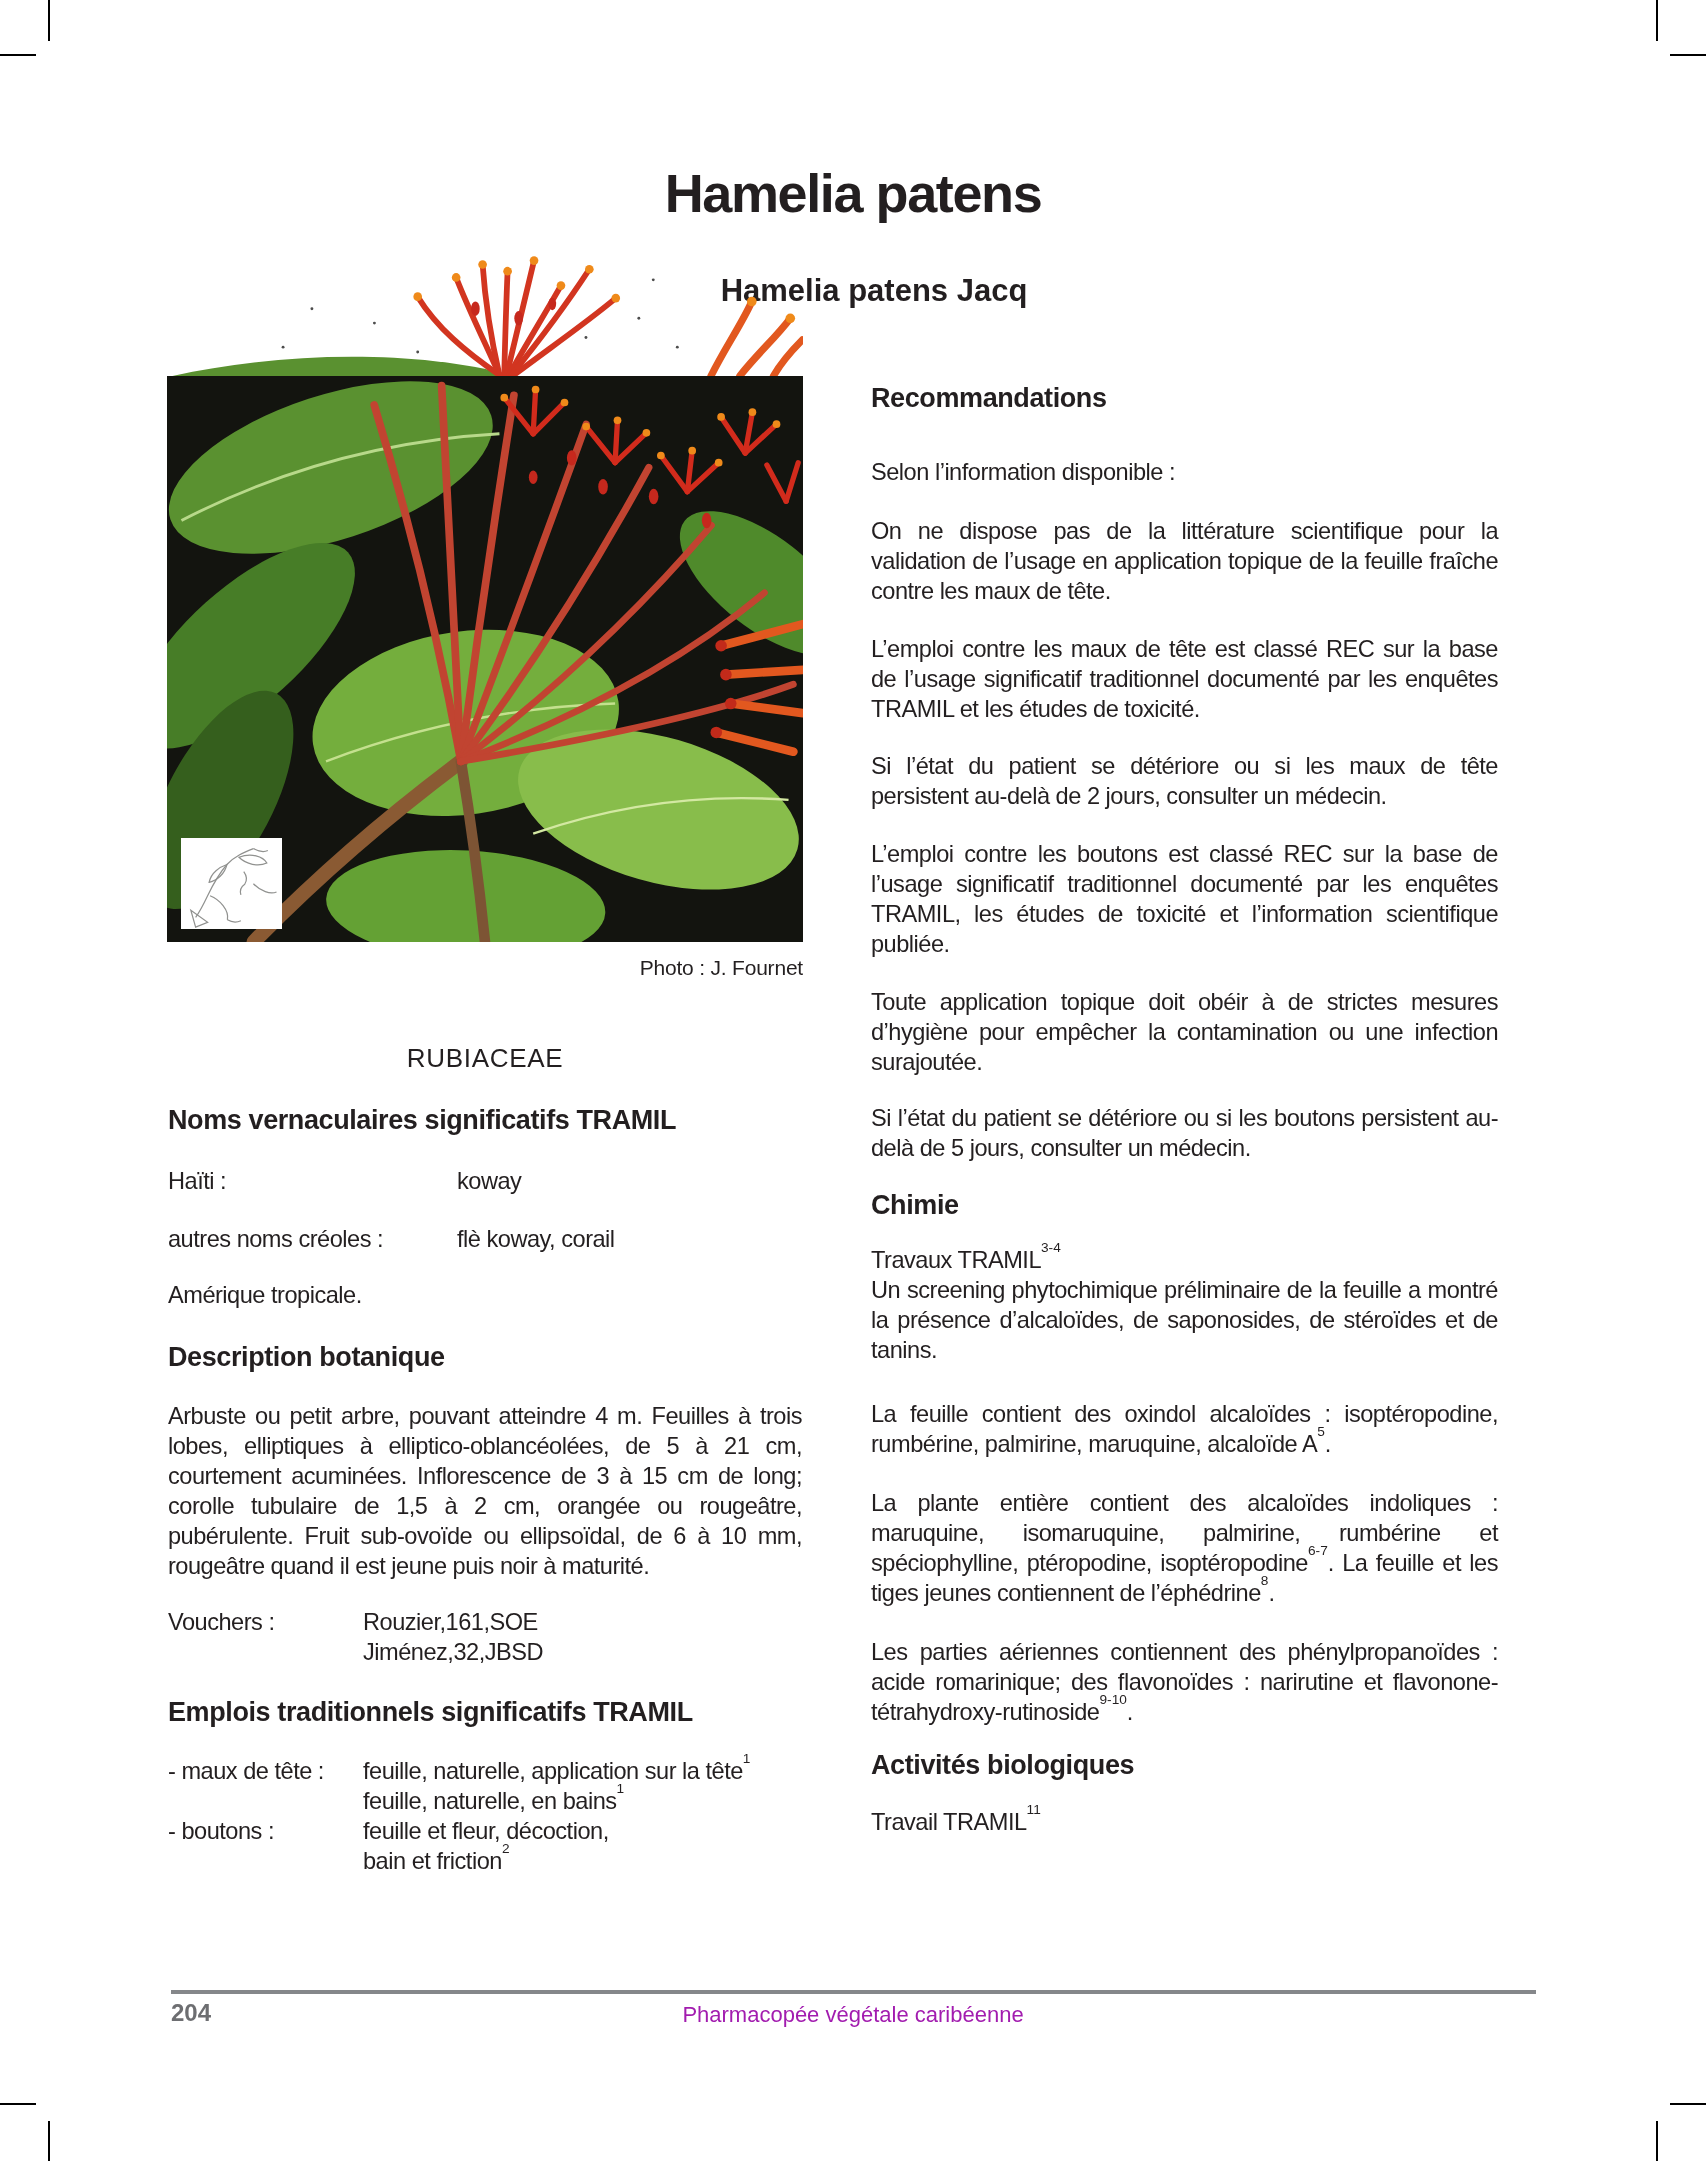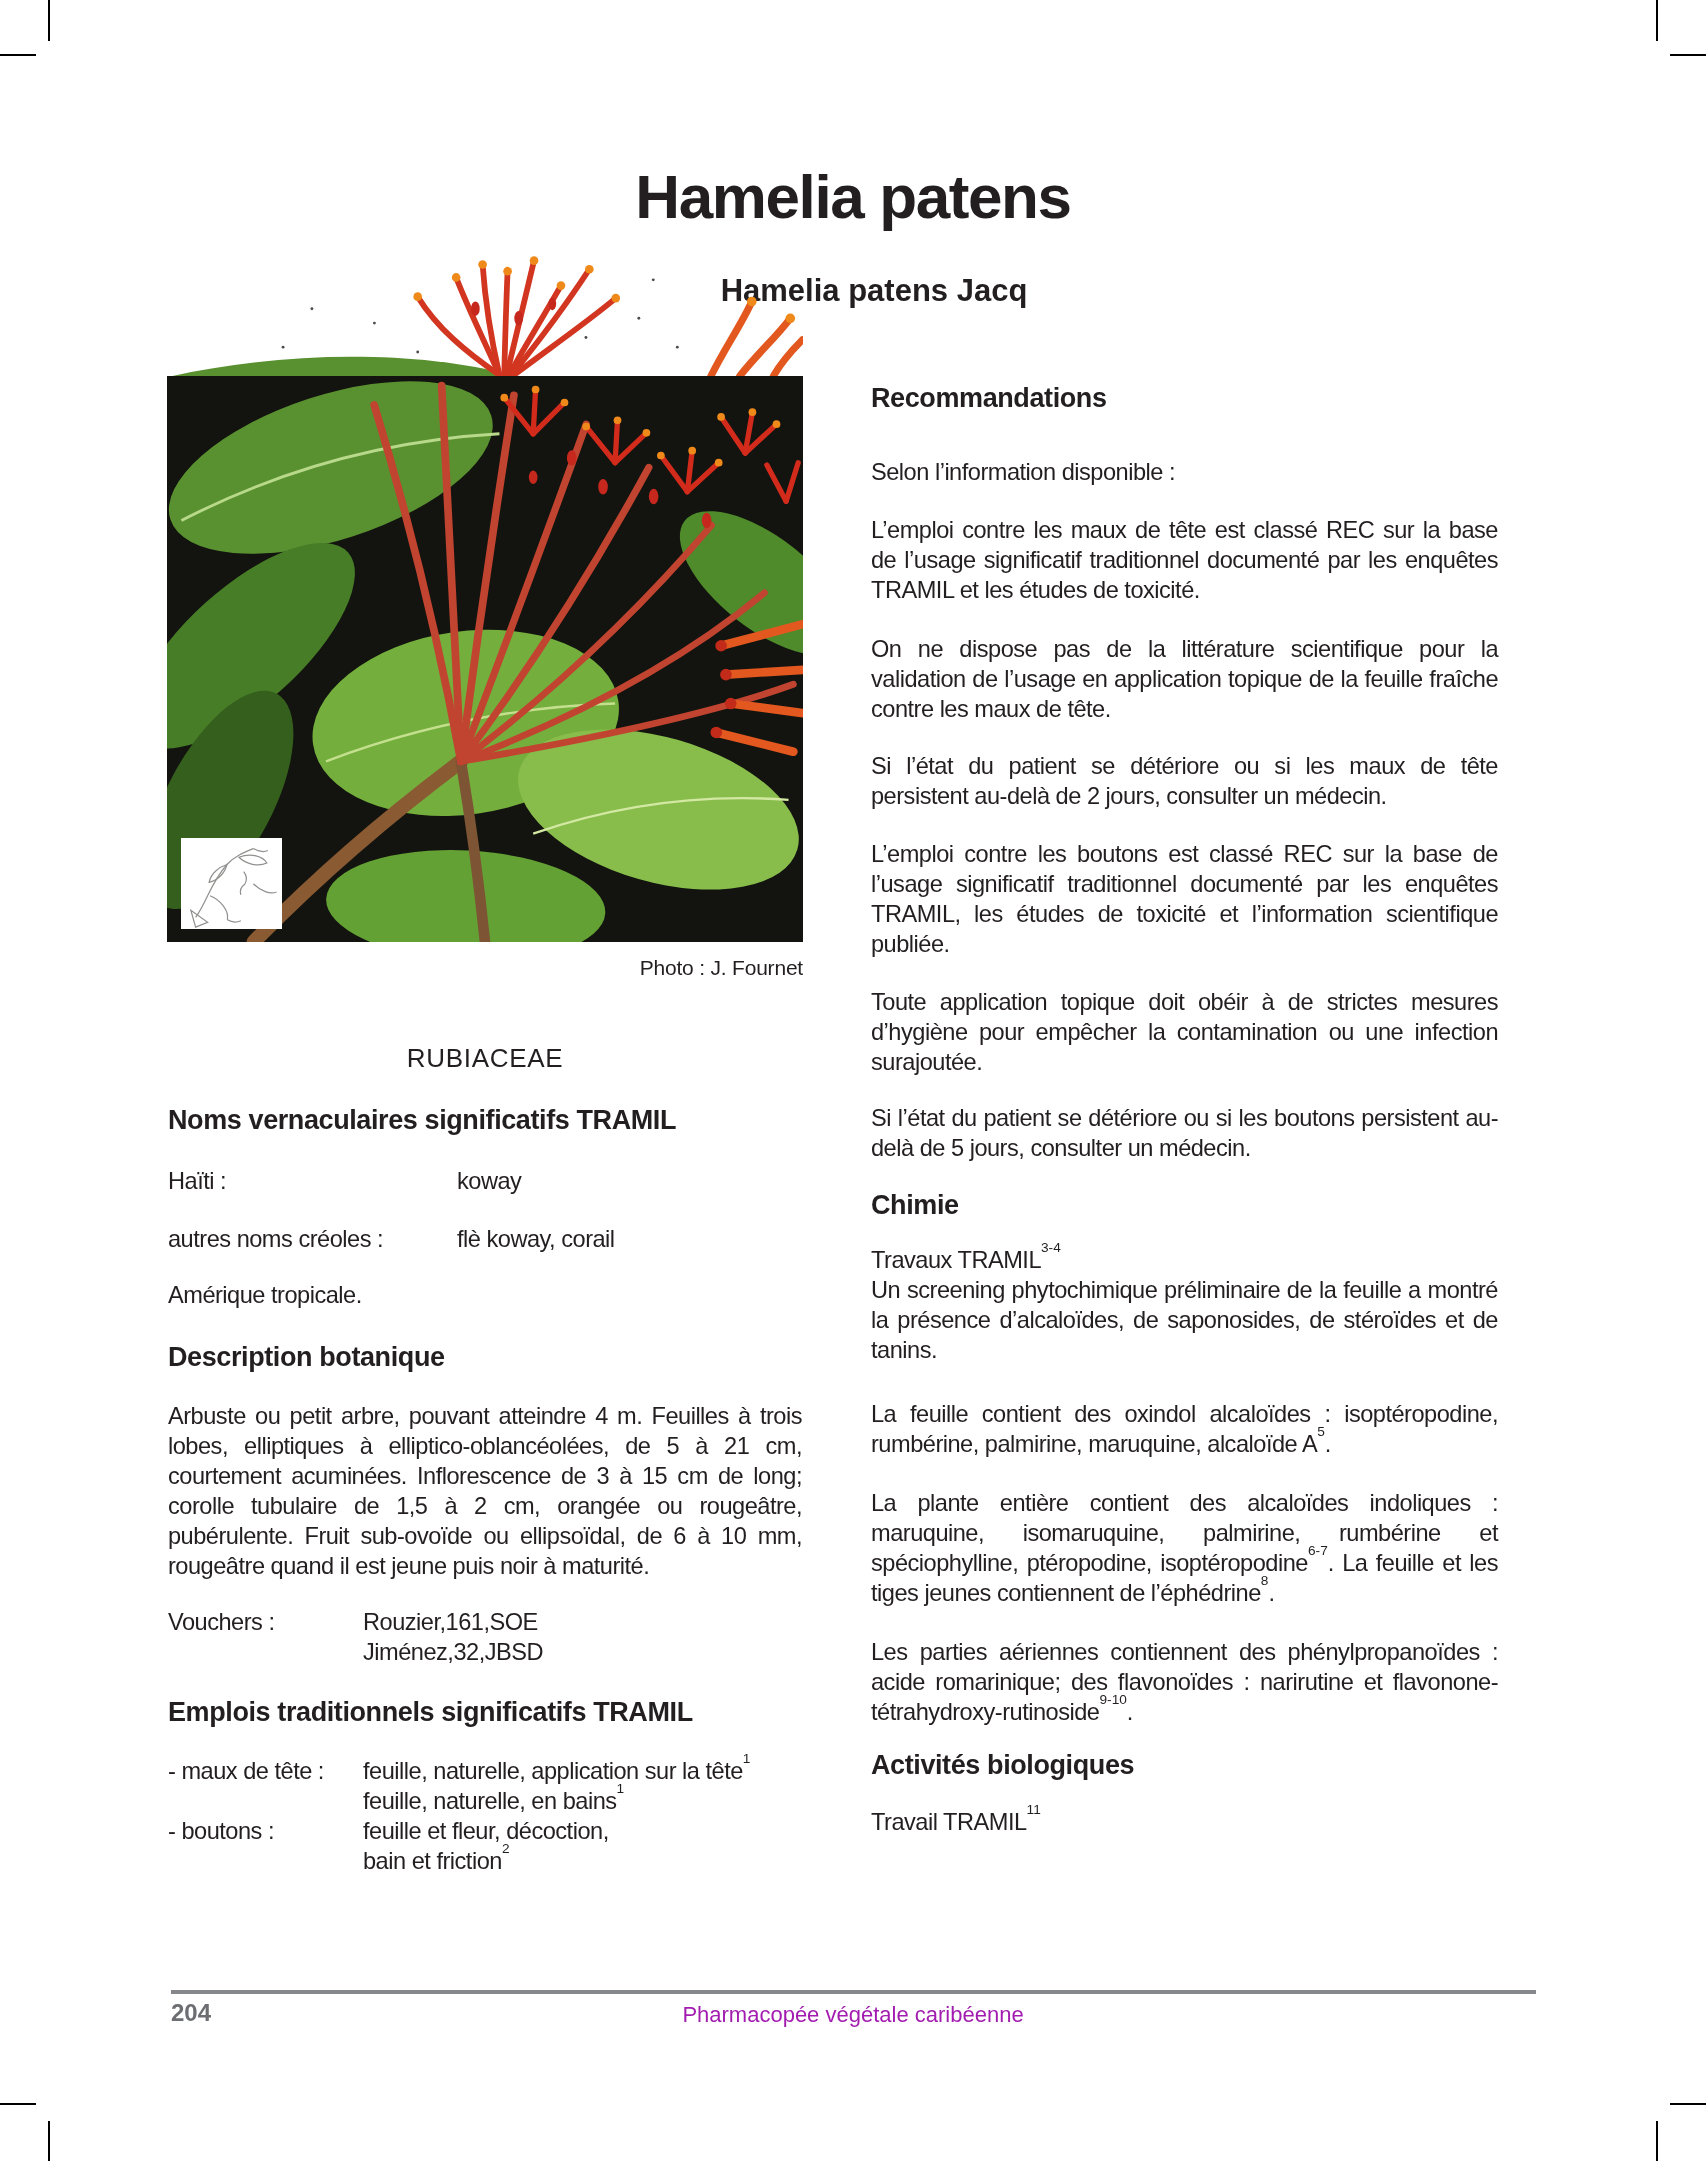--- a/index.html
+++ b/index.html
@@ -11,21 +11,21 @@
     color: #231f20;
   }
   .page { position: relative; width: 1706px; height: 2161px; overflow: hidden; background: #fff; }
 
   
   .cm { position: absolute; background: #000; }
 
   
   .title {
     position: absolute; top: 166px; left: 0; width: 1706px;
-    text-align: center; font-size: 62px; font-weight: 700;
+    text-align: center; font-size: 54px; font-weight: 700;
     letter-spacing: -1.4px; line-height: 1; white-space: nowrap;
   }
   .subtitle {
     position: absolute; top: 275px; left: 0; width: 1706px;
     text-align: center; font-size: 31px; font-weight: 700; line-height: 1; margin-left: 21px;
   }
 
   
   .photo-overflow { position: absolute; left: 167px; top: 251px; width: 636px; height: 125px; }
   .photo-box { position: absolute; left: 167px; top: 376px; width: 636px; height: 566px; background: #13140f; }
@@ -261,22 +261,22 @@
       <span class="v">
         <span class="vline">feuille et fleur, décoction,</span>
         <span class="vline">bain et friction<sup>2</sup></span>
       </span>
     </div>
   </div>
 
   <div class="col right">
     <h3 class="sec">Recommandations</h3>
     <p style="margin-top:42px">Selon l’information disponible :</p>
+    <p class="just" style="margin-top:29px">On ne dispose pas de la littérature scientifique pour la validation de l’usage en application topique de la feuille fraîche contre les maux de tête.</p>
     <p class="just" style="margin-top:28px">L’emploi contre les maux de tête est classé REC sur la base de l’usage significatif traditionnel documenté par les enquêtes TRAMIL et les études de toxicité.</p>
-    <p class="just" style="margin-top:29px">On ne dispose pas de la littérature scientifique pour la validation de l’usage en application topique de la feuille fraîche contre les maux de tête.</p>
     <p class="just" style="margin-top:27px">Si l’état du patient se détériore ou si les maux de tête persistent au-delà de 2 jours, consulter un médecin.</p>
     <p class="just" style="margin-top:28px">L’emploi contre les boutons est classé REC sur la base de l’usage significatif traditionnel documenté par les enquêtes TRAMIL, les études de toxicité et l’information scientifique publiée.</p>
     <p class="just" style="margin-top:27.5px">Toute application topique doit obéir à de strictes mesures d’hygiène pour empêcher la contamination ou une infection surajoutée.</p>
     <p class="just" style="margin-top:26px">Si l’état du patient se détériore ou si les boutons persistent au-delà de 5 jours, consulter un médecin.</p>
 
     <h3 class="sec" style="margin-top:25.5px">Chimie</h3>
     <p style="margin-top:22.7px">Travaux TRAMIL<sup>3-4</sup></p>
     <p class="just">Un screening phytochimique préliminaire de la feuille a montré la présence d’alcaloïdes, de saponosides, de stéroïdes et de tanins.</p>
     <p class="just" style="margin-top:34px">La feuille contient des oxindol alcaloïdes : isoptéropodine, rumbérine, palmirine, maruquine, alcaloïde A<sup>5</sup>.</p>
     <p class="just" style="margin-top:29px">La plante entière contient des alcaloïdes indoliques : maruquine, isomaruquine, palmirine, rumbérine et spéciophylline, ptéropodine, isoptéropodine<sup>6-7</sup>. La feuille et les tiges jeunes contiennent de l’éphédrine<sup>8</sup>.</p>

